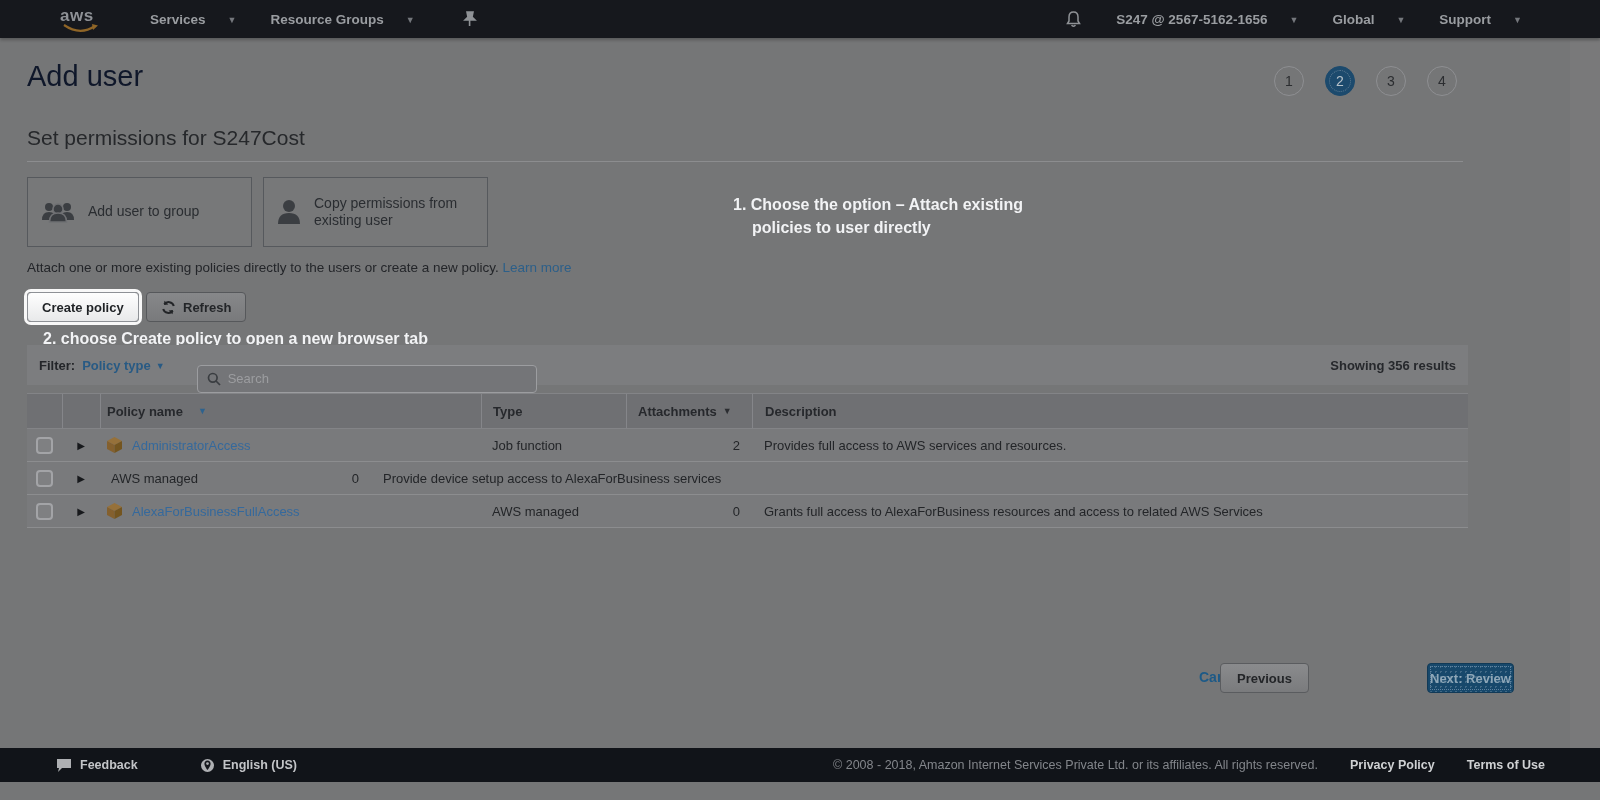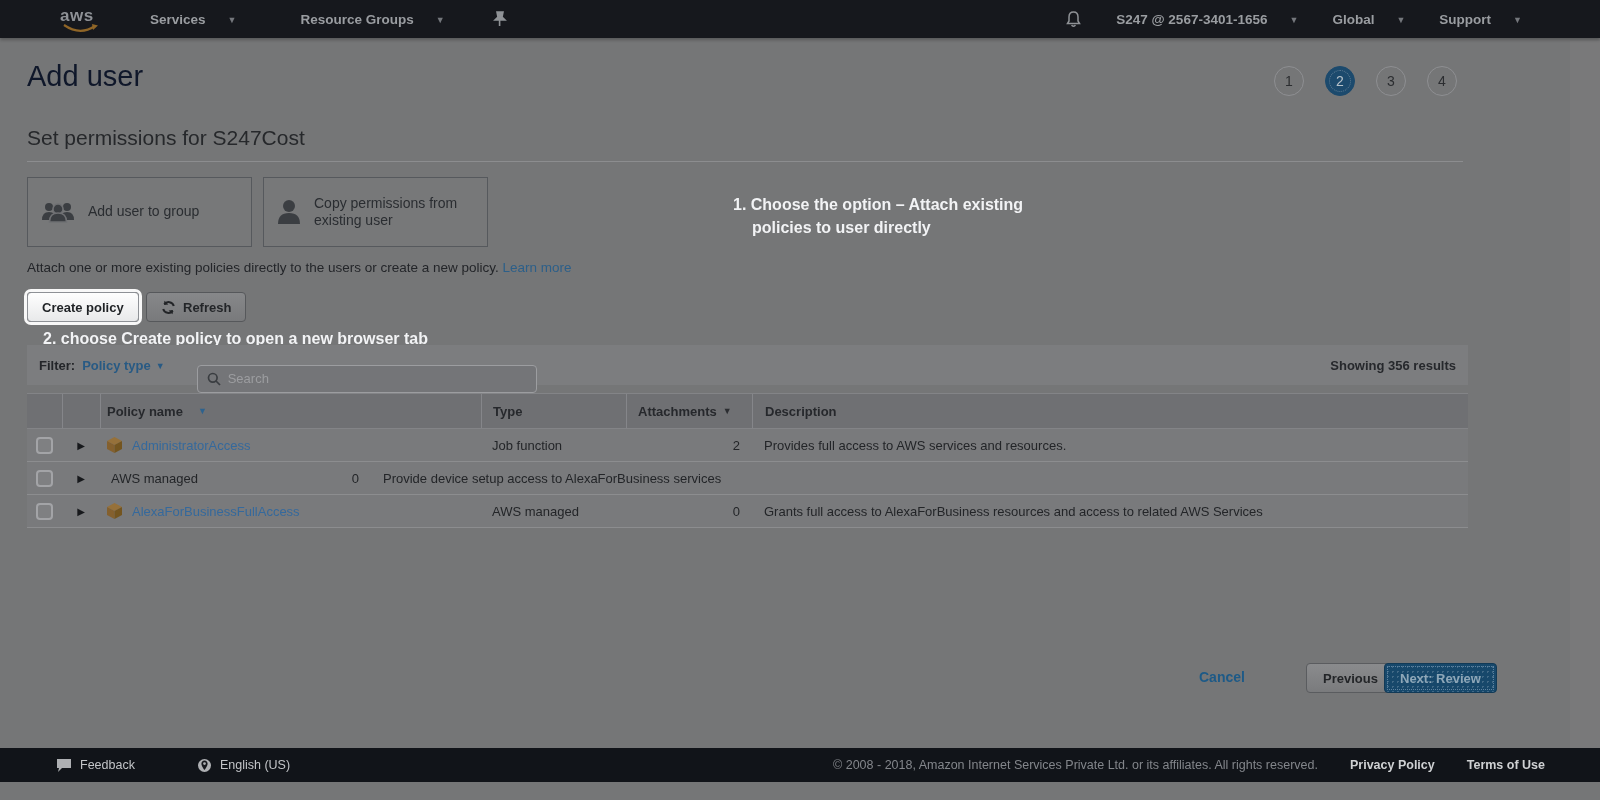--- a/index.html
+++ b/index.html
@@ -90,35 +90,35 @@
   .t-head > div + div { border-left:1px solid #85868a; }
   .sort-caret-blue { color:#2d628e; font-size:9px; margin-left:6px; }
   .sort-caret-dark { color:#2b2d31; font-size:9px; margin-left:6px; }
   .checkbox { width:17px; height:17px; border:2px solid #a3a4a7; border-radius:4px;
               background:rgba(255,255,255,0.05); cursor:pointer; }
   .expander { color:#17191c; font-size:10px; cursor:pointer; }
   .policy-link { color:#35699c; text-decoration:none; cursor:pointer; }
 
   
   #cancel-link { left:1199px; top:669px; font-size:14px; font-weight:700; color:#1d5a87; cursor:pointer; }
-  #btn-previous { left:1306px; top:663px; background:linear-gradient(#8a8b8d,#7a7b7d);
+  #btn-previous { left:1220px; top:663px; background:linear-gradient(#8a8b8d,#7a7b7d);
                   border:1px solid #5a5c5f; color:#232528; padding:0 16px; }
-  #btn-next { left:1384px; top:663px; background:#17486b;
+  #btn-next { left:1427px; top:663px; background:#17486b;
               background-image:radial-gradient(rgba(255,255,255,0.18) 1px, transparent 1px);
               background-size:5px 5px;
-              border:1px solid #123a57; color:#8ea7b8; padding:0 15px;
+              border:1px solid #123a57; color:#8ea7b8; padding:0 2px;
               outline:1px dotted #5d82a0; outline-offset:-4px; }
 
   
   #footer { left:0; top:748px; width:1600px; height:34px; background:#111419;
             display:flex; align-items:center; font-size:12.5px; }
   .f-group { display:flex; align-items:center; gap:8px; cursor:pointer; }
   #f-feedback { margin-left:56px; }
   #f-lang { margin-left:62px; }
-  .f-strong { color:#c3c5c8; font-weight:400; }
+  .f-strong { color:#c3c5c8; font-weight:700; }
   #f-right { margin-left:auto; margin-right:55px; display:flex; align-items:center; }
   #f-copy { color:#83868b; }
   .f-link { color:#cfd1d3; font-weight:700; margin-left:32px; cursor:pointer; }
 
   #scroll-hint { right:0; top:41px; width:30px; height:707px; background:#7b7c7e; opacity:0.55; }
 </style>
 </head>
 <body>
 
 <div id="stage">
@@ -130,34 +130,34 @@
       <span class="aws-txt">aws</span>
       <svg width="38" height="12" viewBox="0 0 38 12">
         <path d="M2 2 Q 18 13 33 3" stroke="#8f6527" stroke-width="2.2" fill="none"></path>
         <path d="M30 1 L36 2.5 L31 7 Z" fill="#8f6527"></path>
       </svg>
     </div>
     <div class="nav-item" style="margin-left:50px;">
       <span>Services</span>
       <span class="caret">▼</span>
     </div>
-    <div class="nav-item" style="margin-left:64px;">
+    <div class="nav-item" style="margin-left:34px;">
       <span>Resource Groups</span>
       <span class="caret">▼</span>
     </div>
     <svg style="margin-left:48px;" width="14" height="16" viewBox="0 0 14 16">
       <path d="M4 1 L10 1 L9 6 L12 9 L2 9 L5 6 Z M6.6 9 L6.6 15" stroke="#8f9296" stroke-width="1.6" fill="#8f9296"></path>
     </svg>
     <div class="tb-right">
       <svg width="17" height="18" viewBox="0 0 17 18">
         <path d="M8.5 2 C5.5 2 4 4.2 4 7 L4 11 L2.5 13.5 L14.5 13.5 L13 11 L13 7 C13 4.2 11.5 2 8.5 2 Z" fill="none" stroke="#8f9296" stroke-width="1.5"></path>
         <path d="M6.7 15 A 1.9 1.9 0 0 0 10.3 15" fill="none" stroke="#8f9296" stroke-width="1.5"></path>
       </svg>
       <div class="nav-item">
-        <span>S247 @ 2567-3401-1656</span>
+        <span>S247 @ 2567-5162-1656</span>
         <span class="caret">▼</span>
       </div>
       <div class="nav-item">
         <span>Global</span>
         <span class="caret">▼</span>
       </div>
       <div class="nav-item">
         <span>Support</span>
         <span class="caret">▼</span>
       </div>

